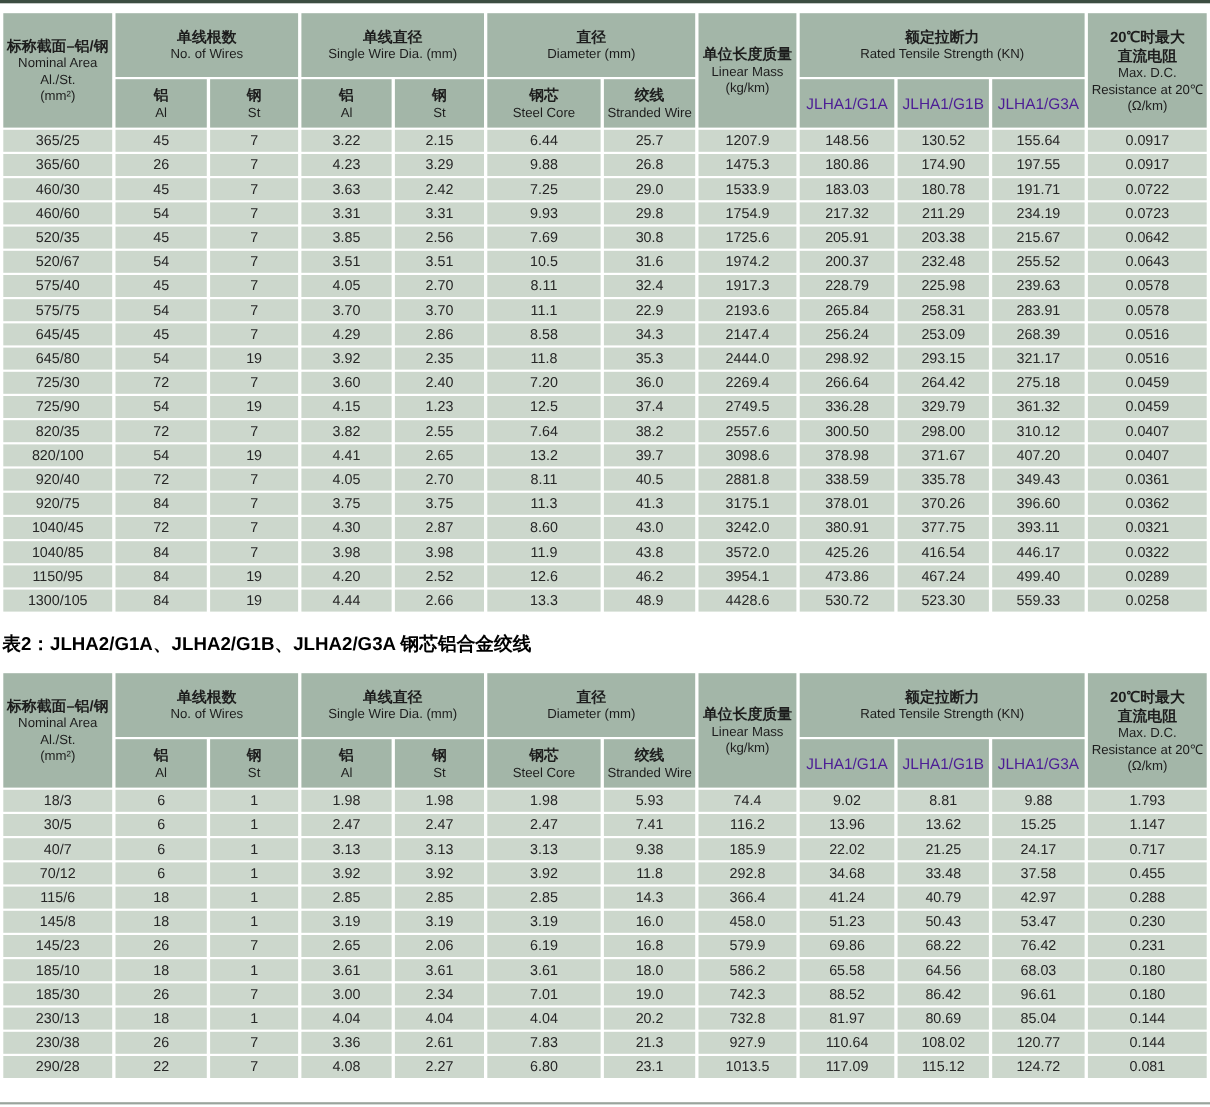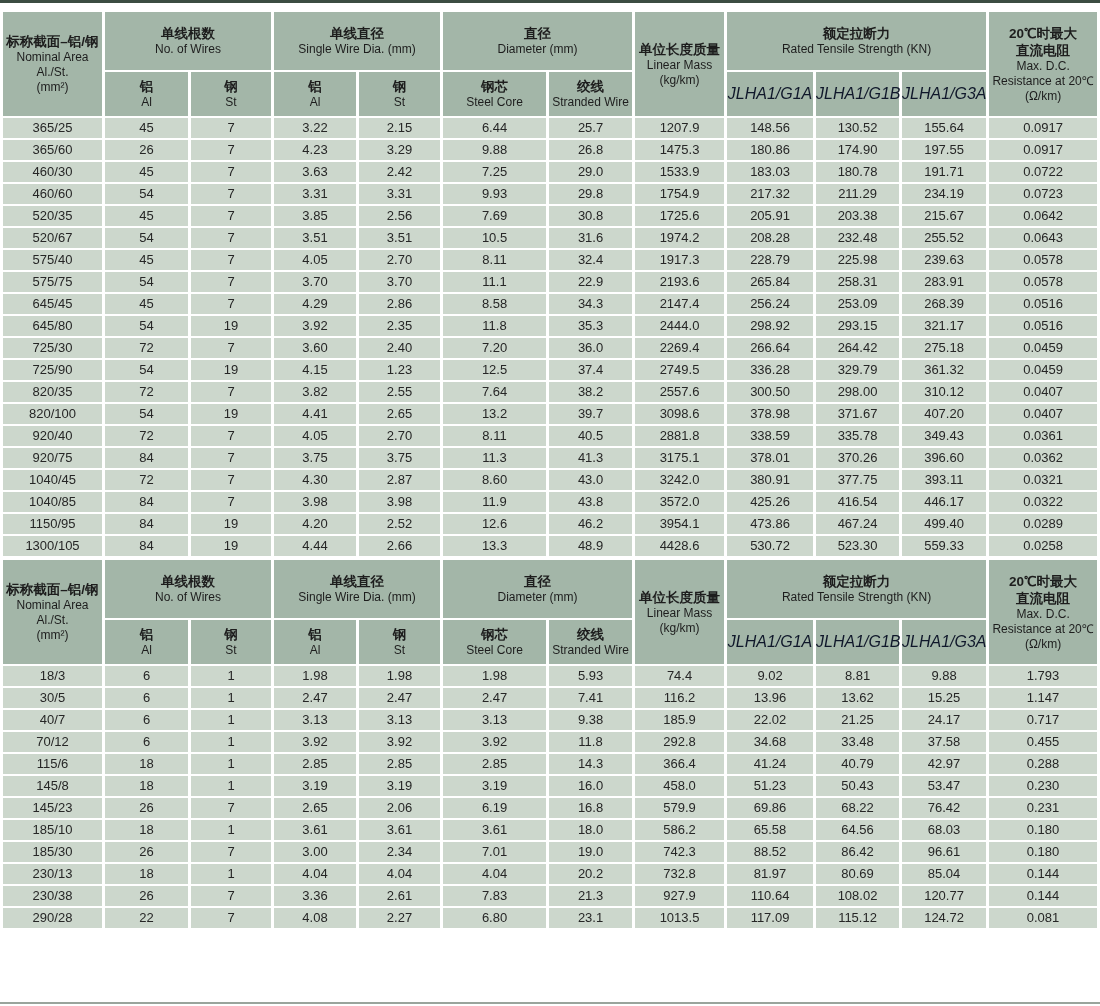--- a/index.html
+++ b/index.html
@@ -36,21 +36,21 @@
     height: 20px;
     font-size: 13px;
     line-height: 18px;
     white-space: nowrap;
     overflow: hidden;
   }
   tr.h-group th { height: 58px; }
   tr.h-sub th { height: 44px; }
   .zh { font-size: 13.5px; font-weight: bold; line-height: 17px; color: #1d1d1d; }
   .en { font-size: 12px; line-height: 15px; color: #1d1d1d; }
-  .code { font-size: 16px; color: #0f172a; font-style: italic; }
+  .code { font-size: 14px; color: #4c1d95; }
   .caption {
     margin: 16px 0 13px 2px;
     font-size: 17px;
     font-weight: bold;
     color: #000;
   }
 </style>
 </head>
 <body>
 
@@ -218,21 +218,21 @@
         </tr>
         <tr>
           <td>520/67</td>
           <td>54</td>
           <td>7</td>
           <td>3.51</td>
           <td>3.51</td>
           <td>10.5</td>
           <td>31.6</td>
           <td>1974.2</td>
-          <td>208.28</td>
+          <td>200.37</td>
           <td>232.48</td>
           <td>255.52</td>
           <td>0.0643</td>
         </tr>
         <tr>
           <td>575/40</td>
           <td>45</td>
           <td>7</td>
           <td>4.05</td>
           <td>2.70</td>
@@ -422,20 +422,21 @@
           <td>48.9</td>
           <td>4428.6</td>
           <td>530.72</td>
           <td>523.30</td>
           <td>559.33</td>
           <td>0.0258</td>
         </tr>
       </tbody>
   </table>
 
+  <div class="caption">表2：JLHA2/G1A、JLHA2/G1B、JLHA2/G3A 钢芯铝合金绞线</div>
 
   <table class="spec-table" style="margin-top:0">
     <colgroup>
       <col style="width:99px">
         <col style="width:83px">
         <col style="width:80px">
       <col style="width:82px">
         <col style="width:81px">
         <col style="width:103px">
       <col style="width:83px">

